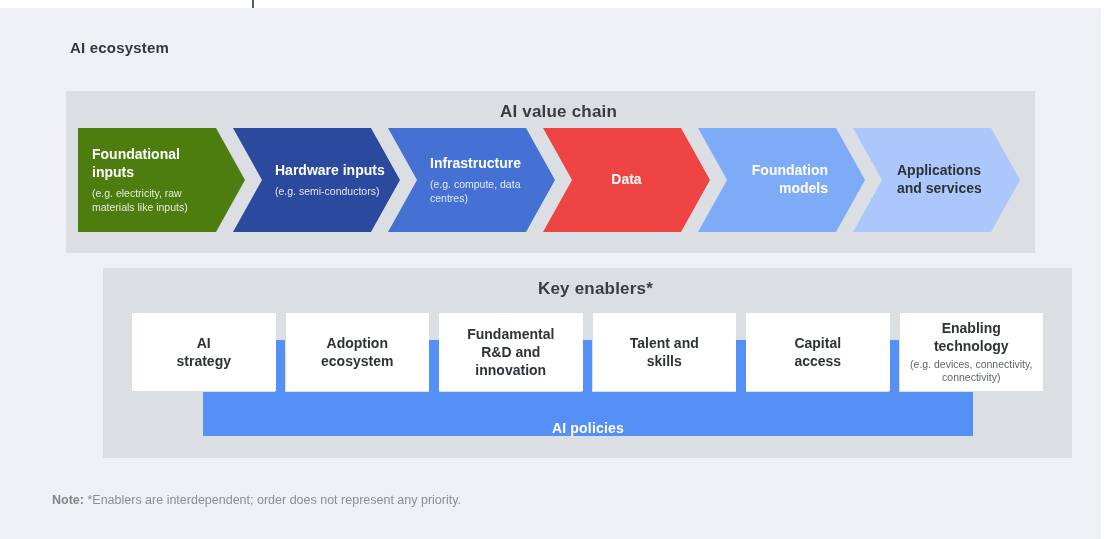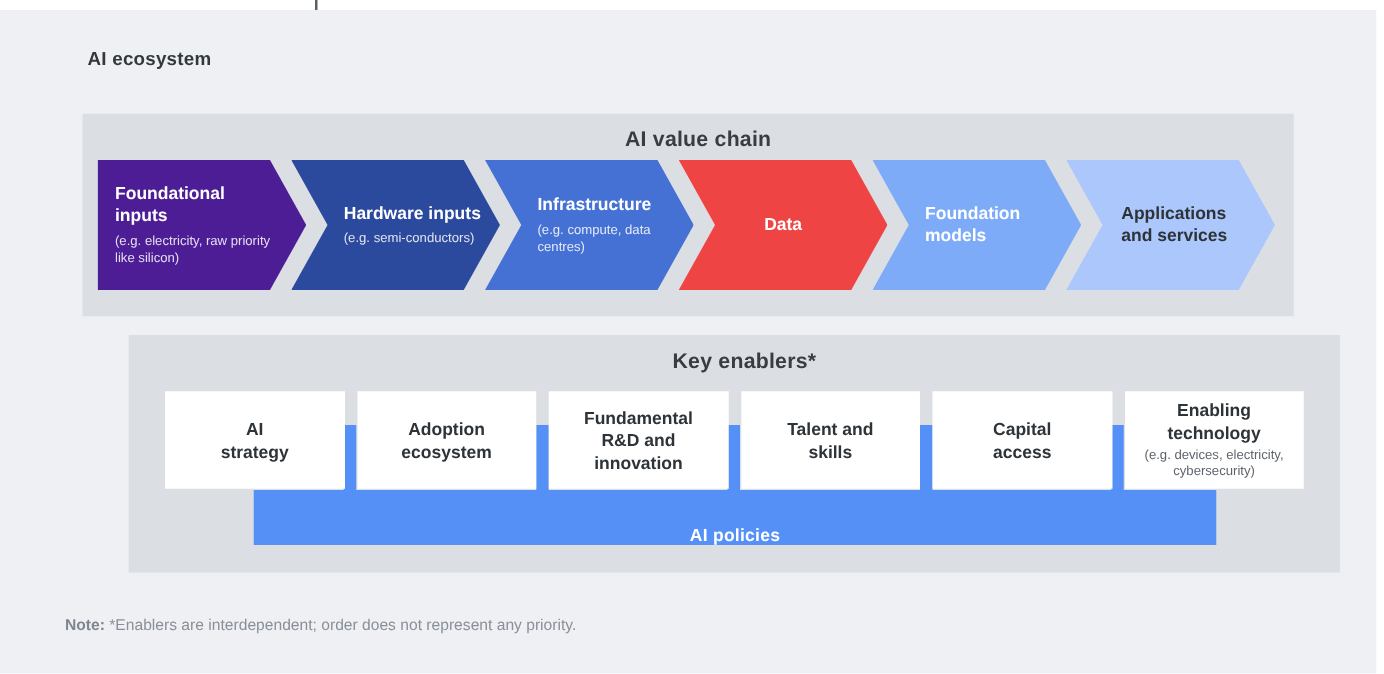--- a/index.html
+++ b/index.html
@@ -45,21 +45,21 @@
     position:absolute;left:0;top:37px;width:100%;height:104px;
   }
   .chev{
     position:absolute;top:0;width:167px;height:104px;
     clip-path:polygon(0 0, 138px 0, 167px 52px, 138px 104px, 0 104px, 29px 52px);
   }
   .chev.first{
     clip-path:polygon(0 0, 138px 0, 167px 52px, 138px 104px, 0 104px);
   }
   .p0{left:12px;}.p1{left:167px;}.p2{left:322px;}
-  .p3{left:477px;}.p4{left:632px;}.p5{left:787px;}
+  .p3{left:477px;}.p4{left:632px;text-align:right;}.p5{left:787px;}
   .chev-content{
     position:absolute;left:42px;top:50%;transform:translateY(-50%);
     width:120px;color:#ffffff;
   }
   .chev.first .chev-content{left:14px;width:130px;}
   .chev.p3 .chev-content{left:29px;width:109px;text-align:center;}
   .chev.p4 .chev-content{width:88px;}
   .chev.p5 .chev-content{left:44px;width:108px;}
   .chev-label{
     font-size:14px;font-weight:bold;line-height:1.28;
@@ -112,24 +112,24 @@
 <div class="page">
   <div class="page-bg"></div>
   <div class="crop-tick"></div>
 
   <div class="page-title">AI ecosystem</div>
 
   <div class="panel panel-value-chain">
     <div class="panel-title">AI value chain</div>
     <div class="chev-row">
 
-      <div class="chev first p0" style="background: #4c1d95;">
+      <div class="chev first p0" style="background: #4d7c0f;">
         <div class="chev-content">
           <div class="chev-label">Foundational inputs</div>
-          <div class="chev-sub">(e.g. electricity, raw priority like silicon)</div>
+          <div class="chev-sub">(e.g. electricity, raw materials like inputs)</div>
         </div>
       </div>
 
       <div class="chev p2" style="background: rgb(69, 113, 212);">
         <div class="chev-content">
           <div class="chev-label">Infrastructure</div>
           <div class="chev-sub">(e.g. compute, data centres)</div>
         </div>
       </div>
 
@@ -182,21 +182,21 @@
         <div class="ebox-label">Talent and
 skills</div>
       </div>
       <div class="ebox">
         <div class="ebox-label">Capital
 access</div>
       </div>
       <div class="ebox">
         <div class="ebox-label">Enabling
 technology</div>
-        <div class="ebox-sub">(e.g. devices, electricity, cybersecurity)</div>
+        <div class="ebox-sub">(e.g. devices, connectivity, connectivity)</div>
       </div>
     </div>
 
     <div class="connector c0"></div>
     <div class="connector c1"></div>
     <div class="connector c2"></div>
     <div class="connector c3"></div>
     <div class="connector c4"></div>
 
     <div class="policies-bar">

